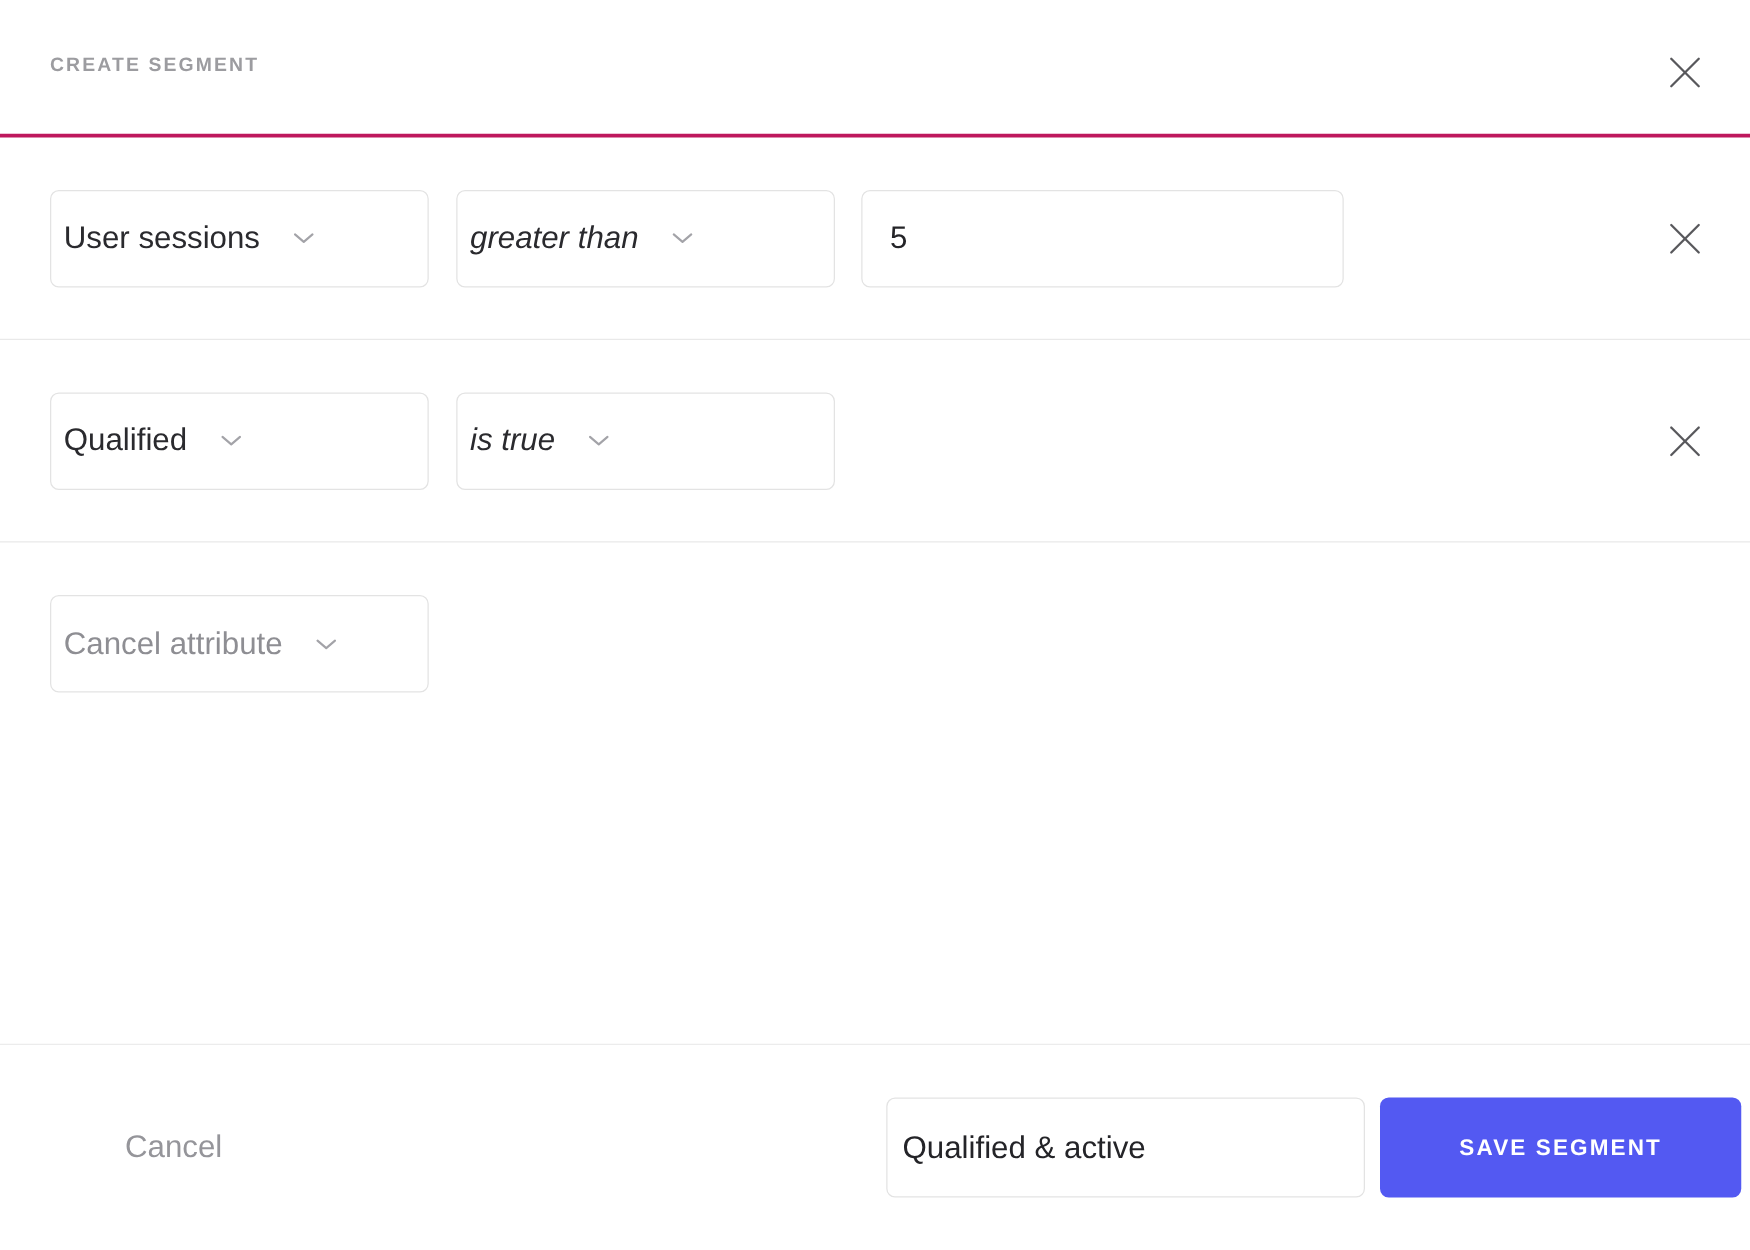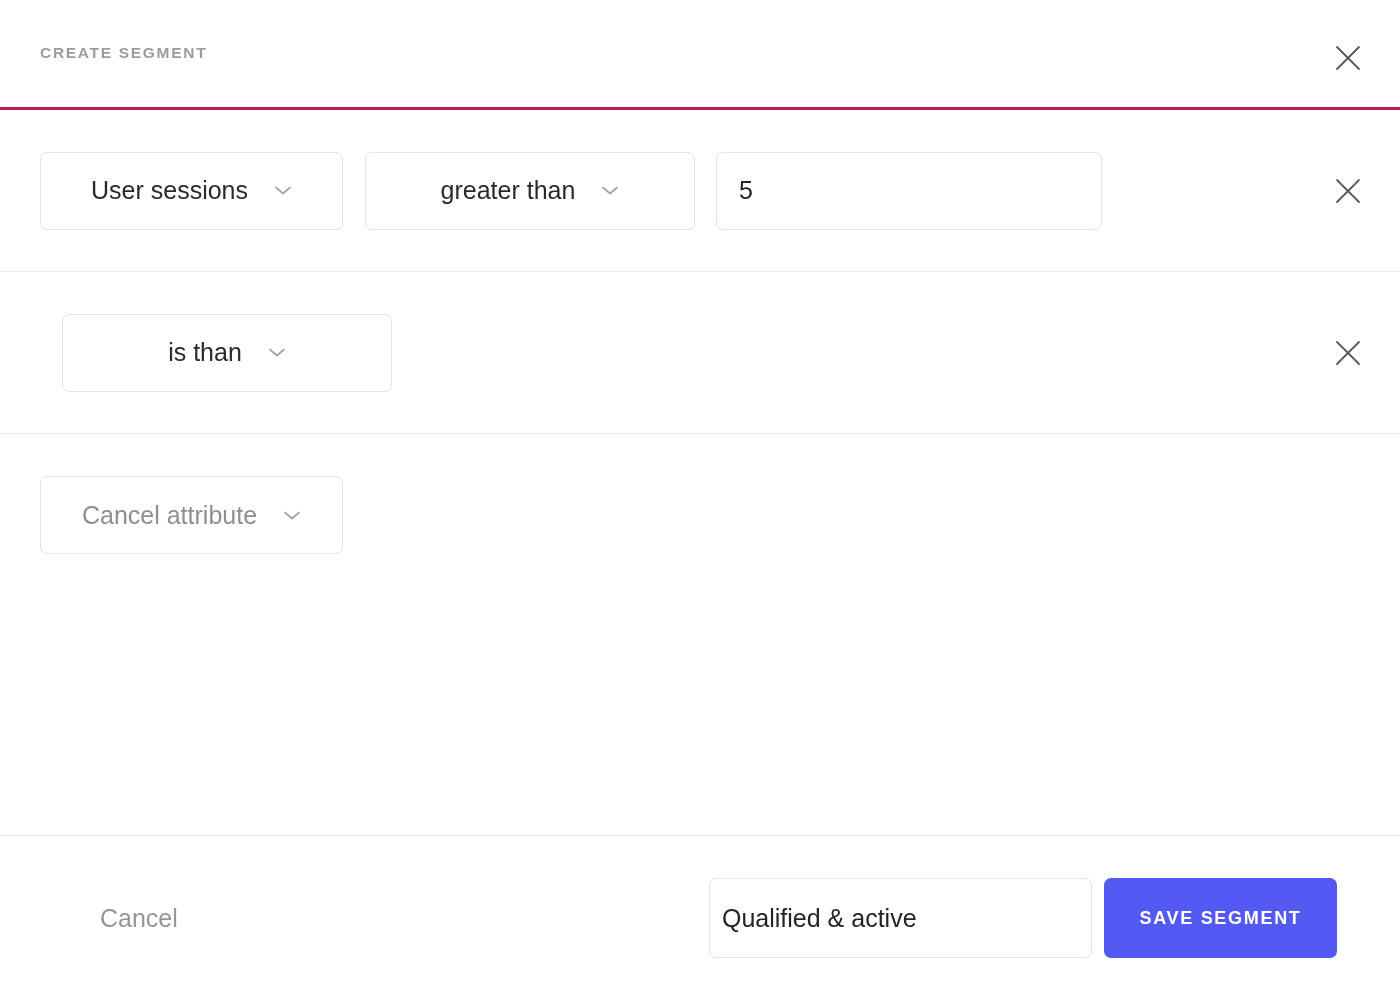--- a/index.html
+++ b/index.html
@@ -82,36 +82,37 @@
     border: 1px solid #e3e3e3;
     border-radius: 7px;
     box-sizing: border-box;
     display: flex;
     align-items: center;
     font-size: 25px;
     color: #2a2a2e;
     cursor: pointer;
   }
   .field.select {
-    padding: 0 22px 0 22px;
-    justify-content: center;
+    padding: 0 22px 0 10px;
+    justify-content: flex-start;
   }
   .field.select .field-label {
     white-space: nowrap;
     padding-right: 26px;
   }
   .field.select.placeholder .field-label {
     color: #8e8e93;
   }
   .field.attr {
     width: 303px;
   }
   .field.op {
-    width: 330px;
+    width: 303px;
     margin-left: 22px;
+    font-style: italic;
   }
   .field.value {
     width: 386px;
     margin-left: 21px;
     padding: 0 22px;
     cursor: text;
   }
   .field.value .field-value {
     font-size: 25px;
     color: #242428;
@@ -179,21 +180,21 @@
   .name-input .name-value {
     font-size: 25px;
     color: #242428;
     white-space: nowrap;
   }
   .save-btn {
     position: absolute;
     left: 1104px;
     top: 50%;
     transform: translateY(-50%);
-    width: 233px;
+    width: 289px;
     height: 80px;
     border: none;
     border-radius: 7px;
     background: #5359f2;
     color: #ffffff;
     font-family: inherit;
     font-size: 18px;
     font-weight: bold;
     letter-spacing: 1.7px;
     text-transform: uppercase;
@@ -239,22 +240,28 @@
       </div>
       <div class="row-remove">
         <svg width="30" height="30" viewBox="0 0 30 30" aria-hidden="true">
           <line x1="4" y1="4" x2="26" y2="26" stroke="#58585c" stroke-width="1.8" stroke-linecap="round"></line>
           <line x1="26" y1="4" x2="4" y2="26" stroke="#58585c" stroke-width="1.8" stroke-linecap="round"></line>
         </svg>
       </div>
     </div>
 
     <div class="rule-row">
+      <div class="field select attr">
+        <span class="field-label">Qualified</span>
+        <svg class="chev" viewBox="0 0 18 11">
+          <polyline points="2,2.5 9,8.5 16,2.5" fill="none" stroke="#a3a3a8" stroke-width="1.7" stroke-linecap="round" stroke-linejoin="round"></polyline>
+        </svg>
+      </div>
       <div class="field select op">
-        <span class="field-label">is than</span>
+        <span class="field-label">is true</span>
         <svg class="chev" viewBox="0 0 18 11">
           <polyline points="2,2.5 9,8.5 16,2.5" fill="none" stroke="#a3a3a8" stroke-width="1.7" stroke-linecap="round" stroke-linejoin="round"></polyline>
         </svg>
       </div>
       <div class="row-remove">
         <svg width="30" height="30" viewBox="0 0 30 30" aria-hidden="true">
           <line x1="4" y1="4" x2="26" y2="26" stroke="#58585c" stroke-width="1.8" stroke-linecap="round"></line>
           <line x1="26" y1="4" x2="4" y2="26" stroke="#58585c" stroke-width="1.8" stroke-linecap="round"></line>
         </svg>
       </div>

